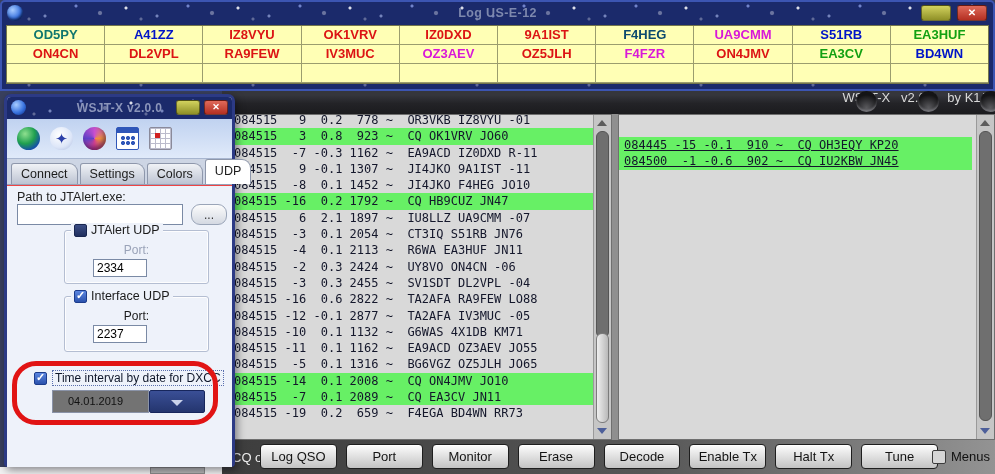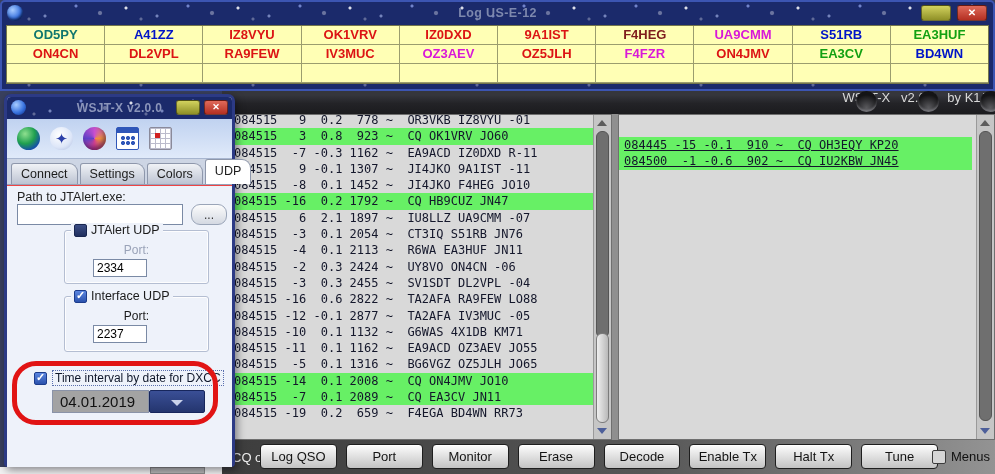--- a/index.html
+++ b/index.html
@@ -153,22 +153,22 @@
   .cb.checked::after{content:"✓";color:#fff;font-size:11px;font-weight:bold;
     position:absolute;left:1px;top:-2px;}
   .port-label{position:absolute;left:0;right:0;top:12px;text-align:center;font-size:12px;}
   .port-off{color:#9aa3b8;}
   .port-on{color:#1a1a1a;}
   .port-input{position:absolute;left:28px;top:28px;width:54px;height:18px;box-sizing:border-box;
     border:1px solid #7a8aa5;background:#fff;font-size:12px;padding:0 3px;}
   .dxcc-row{position:absolute;left:27px;top:184px;display:flex;align-items:center;gap:5px;}
   .dxcc-label{font-size:12px;color:#0f172a;border:1px dotted #5a6fae;padding:0 2px;}
   .date-field{position:absolute;left:45px;top:204px;width:97px;height:23px;box-sizing:border-box;
-    border:1px solid #8a93a8;background:#a3a3a3;font-size:15px;color:#111;
-    line-height:21px;padding-left:7px;}
+    border:1px solid #8a93a8;background:#737373;font-size:11px;color:#111;
+    line-height:21px;padding-left:15px;}
   .date-btn{position:absolute;left:142px;top:204px;width:56px;height:23px;box-sizing:border-box;
     border:1px solid #17265c;border-radius:2px;background:linear-gradient(#3a4f96,#24356e);}
   .date-btn::after{content:"";position:absolute;left:21px;top:9px;width:0;height:0;
     border-left:6px solid transparent;border-right:6px solid transparent;
     border-top:6px solid #c9d2ea;}
   .red-annotation{position:absolute;left:5px;top:175px;width:206px;height:64px;
     border:5px solid #e11414;border-radius:24px;box-sizing:border-box;pointer-events:none;z-index:9;}
 </style>
 </head>
 <body>
@@ -252,21 +252,21 @@
       <div class="win-close">✕</div>
     </div>
     <div class="callsign-grid">
         <div class="grow">
           <div class="gcell" style="color: #0f766e;">OD5PY</div>
           <div class="gcell" style="color: rgb(0, 20, 200);">A41ZZ</div>
           <div class="gcell" style="color: rgb(220, 20, 20);">IZ8VYU</div>
           <div class="gcell" style="color: rgb(220, 20, 20);">OK1VRV</div>
           <div class="gcell" style="color: rgb(220, 20, 20);">IZ0DXD</div>
           <div class="gcell" style="color: rgb(220, 20, 20);">9A1IST</div>
-          <div class="gcell" style="color: #7f1d1d; text-align: center;">F4HEG</div>
+          <div class="gcell" style="color: #0c4a6e; text-align: center;">F4HEG</div>
           <div class="gcell" style="color: rgb(216, 24, 216);">UA9CMM</div>
           <div class="gcell" style="color: rgb(0, 20, 200);">S51RB</div>
           <div class="gcell" style="color: rgb(18, 160, 18);">EA3HUF</div>
         </div>
         <div class="grow">
           <div class="gcell" style="color: rgb(220, 20, 20);">ON4CN</div>
           <div class="gcell" style="color: rgb(220, 20, 20);">DL2VPL</div>
           <div class="gcell" style="color: rgb(220, 20, 20);">RA9FEW</div>
           <div class="gcell" style="color: rgb(220, 20, 20);">IV3MUC</div>
           <div class="gcell" style="color: rgb(216, 24, 216);">OZ3AEV</div>

